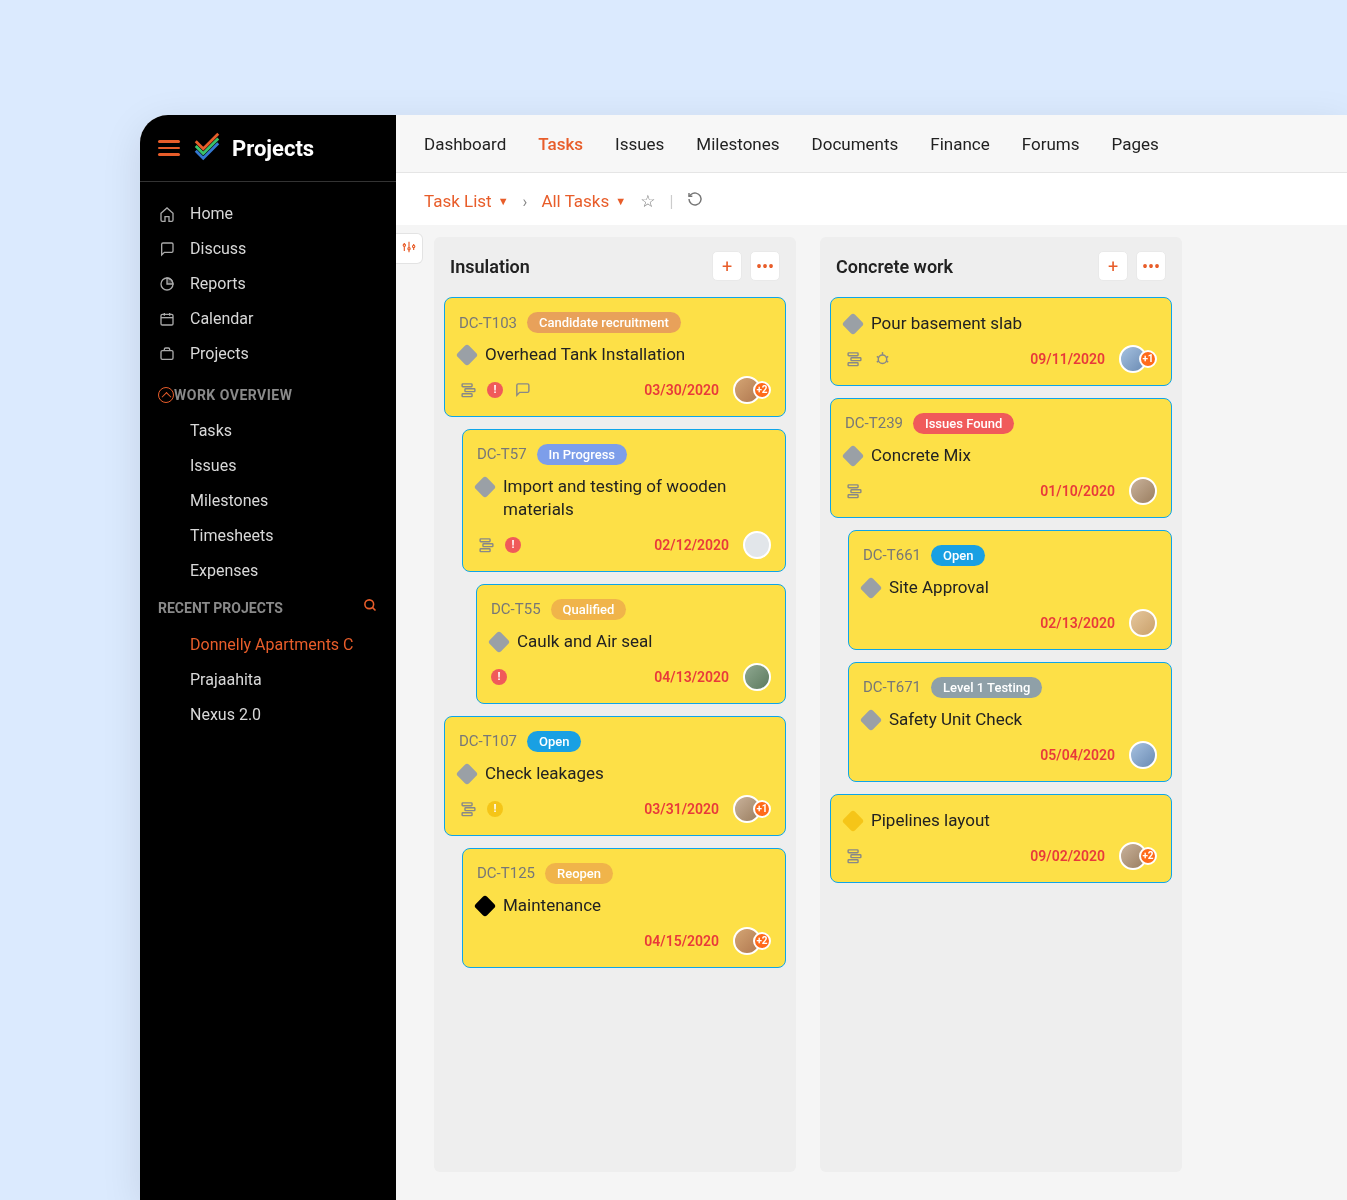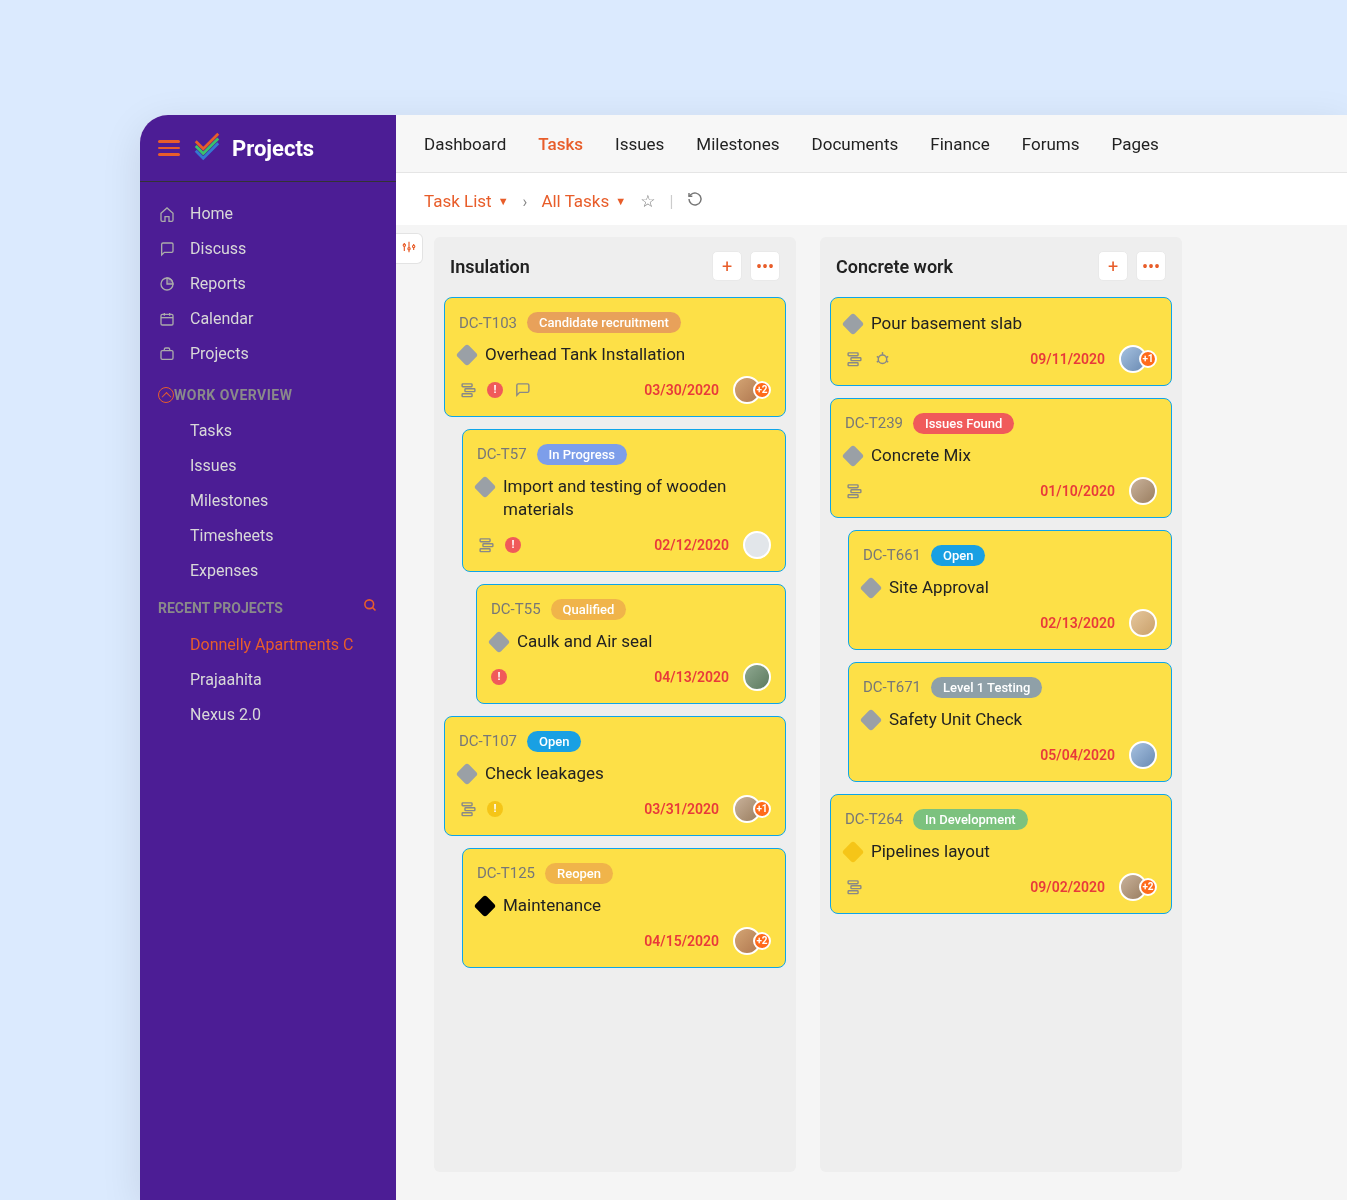--- a/index.html
+++ b/index.html
@@ -1,20 +1,20 @@
 <!DOCTYPE html>
 <html><head>
 <meta charset="utf-8">
 <style>
 * { box-sizing: border-box; margin: 0; padding: 0; font-family: -apple-system, BlinkMacSystemFont, "Segoe UI", Roboto, sans-serif; }
 body { background: #dbeafe; padding: 0; width: 1347px; height: 1200px; overflow: hidden; }
 .app-frame { position: absolute; top: 115px; left: 140px; right: 0; bottom: 0; background: #f5f5f5; border-top-left-radius: 28px; overflow: hidden; display: flex; box-shadow: 0 10px 40px rgba(0,0,0,0.1); }
 
 
-.sidebar { width: 256px; background: #4c1d95; color: #ccc; display: flex; flex-direction: column; flex-shrink: 0; }
+.sidebar { width: 256px; background: #000000; color: #ccc; display: flex; flex-direction: column; flex-shrink: 0; }
 .sidebar-header { display: flex; align-items: center; gap: 12px; padding: 16px 18px; border-bottom: 1px solid #333; }
 .hamburger { width: 22px; display: flex; flex-direction: column; gap: 4px; cursor: pointer; }
 .hamburger span { height: 2.5px; background: #e85d2a; border-radius: 2px; }
 .logo { display: flex; align-items: center; gap: 10px; }
 .logo-mark svg { width: 30px; height: 30px; }
 .logo-text { color: #fff; font-size: 22px; font-weight: 700; }
 .side-section { padding: 14px 0 6px 0; }
 .side-item { display: flex; align-items: center; gap: 14px; padding: 8px 18px; color: #d8d8d8; font-size: 16px; cursor: pointer; }
 .side-icon { width: 18px; height: 18px; display: flex; align-items: center; justify-content: center; color: #aaa; }
 .side-section-title { display: flex; align-items: center; padding: 10px 18px; color: #8a8a8a; font-size: 14px; font-weight: 700; letter-spacing: 0.5px; }
@@ -465,24 +465,20 @@
         <div class="meta-icons"></div>
         <div class="bottom-right">
           <span class="due">05/04/2020</span>
           <span class="avatar-stack">
                     <span class="avatar a6"></span>
                   </span>
         </div>
       </div>
             </div>
             <div class="card">
-      <div class="card-top">
-        <span class="card-id">DC-T264</span>
-        <span class="pill" style="background:#7cc27e">In Development</span>
-      </div>
       <div class="title-row">
         <span class="priority-diamond pd-yellow"></span>
         <span class="card-title">Pipelines layout</span>
       </div>
       <div class="card-bottom">
         <div class="meta-icons">
                   <span class="meta-ic">
                     <svg width="17" height="17" viewBox="0 0 24 24" fill="none" stroke="#888" stroke-width="2">
                       <rect x="3" y="4" width="14" height="4" rx="1"></rect>
                       <rect x="7" y="11" width="14" height="4" rx="1"></rect>

